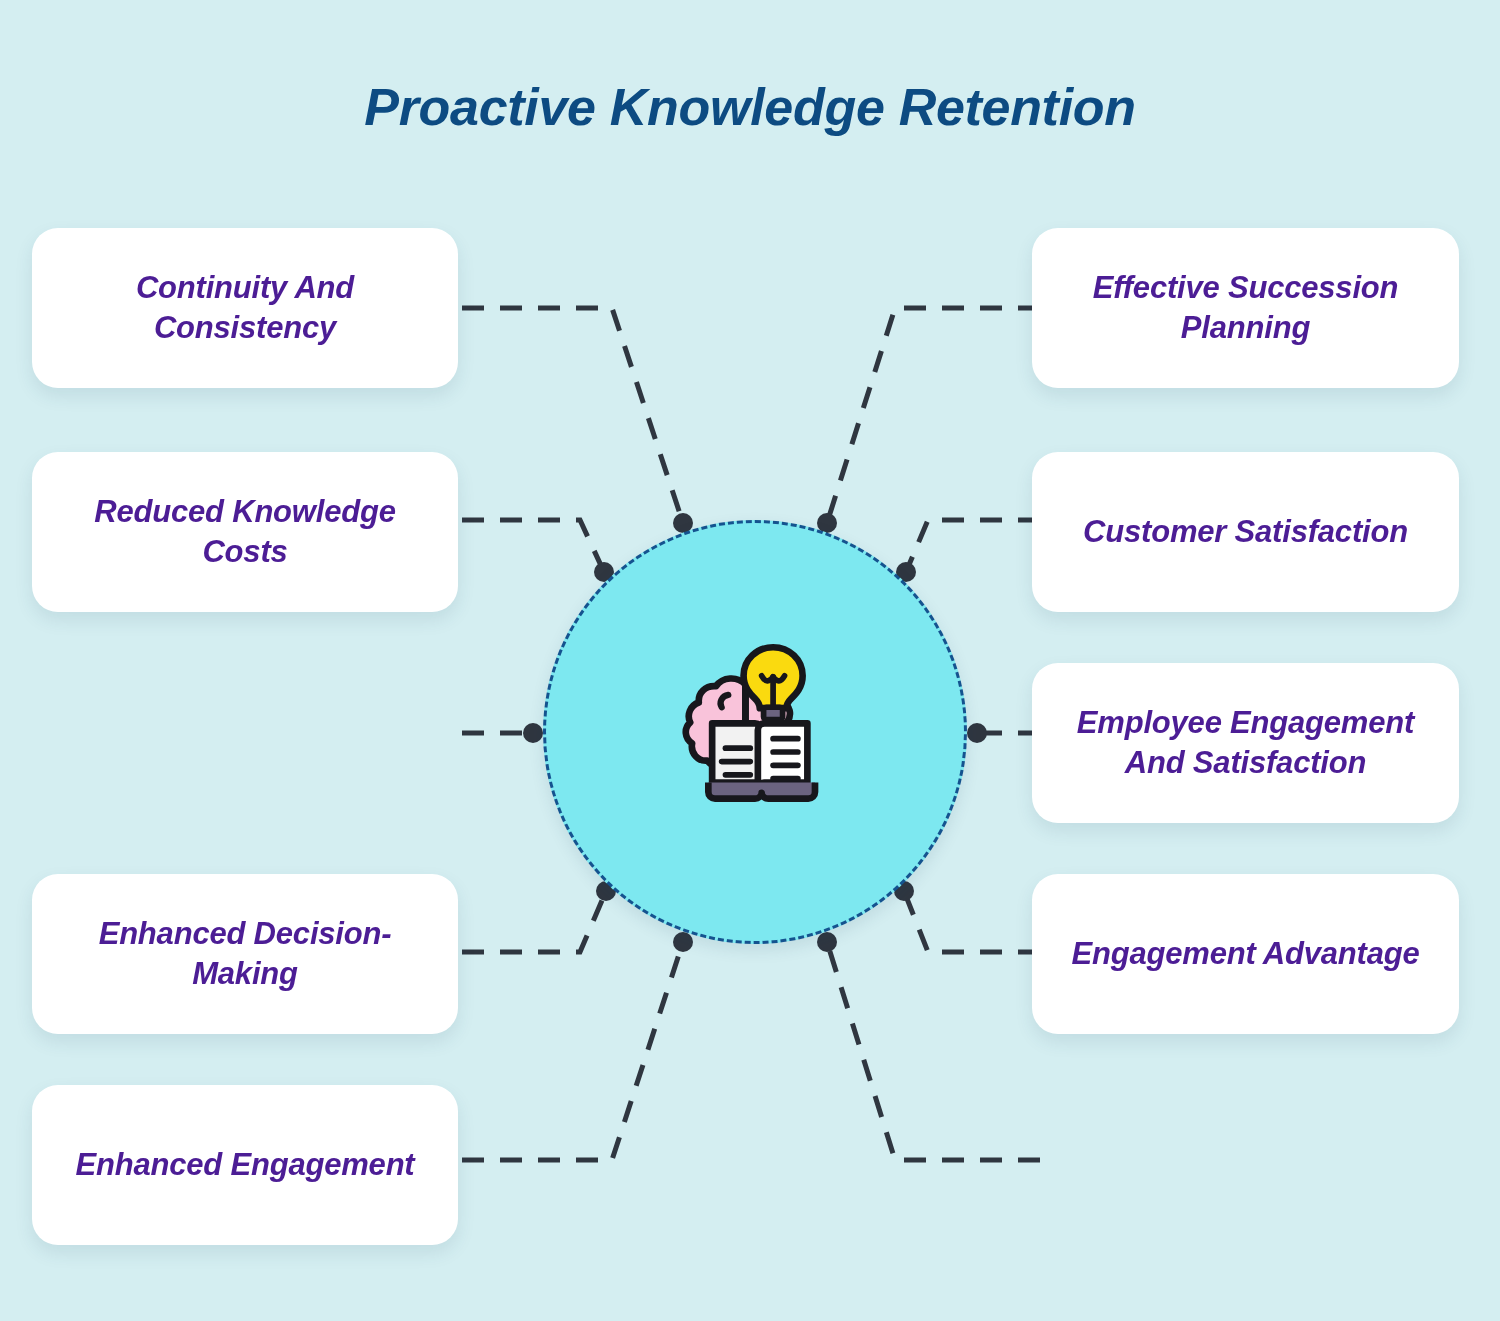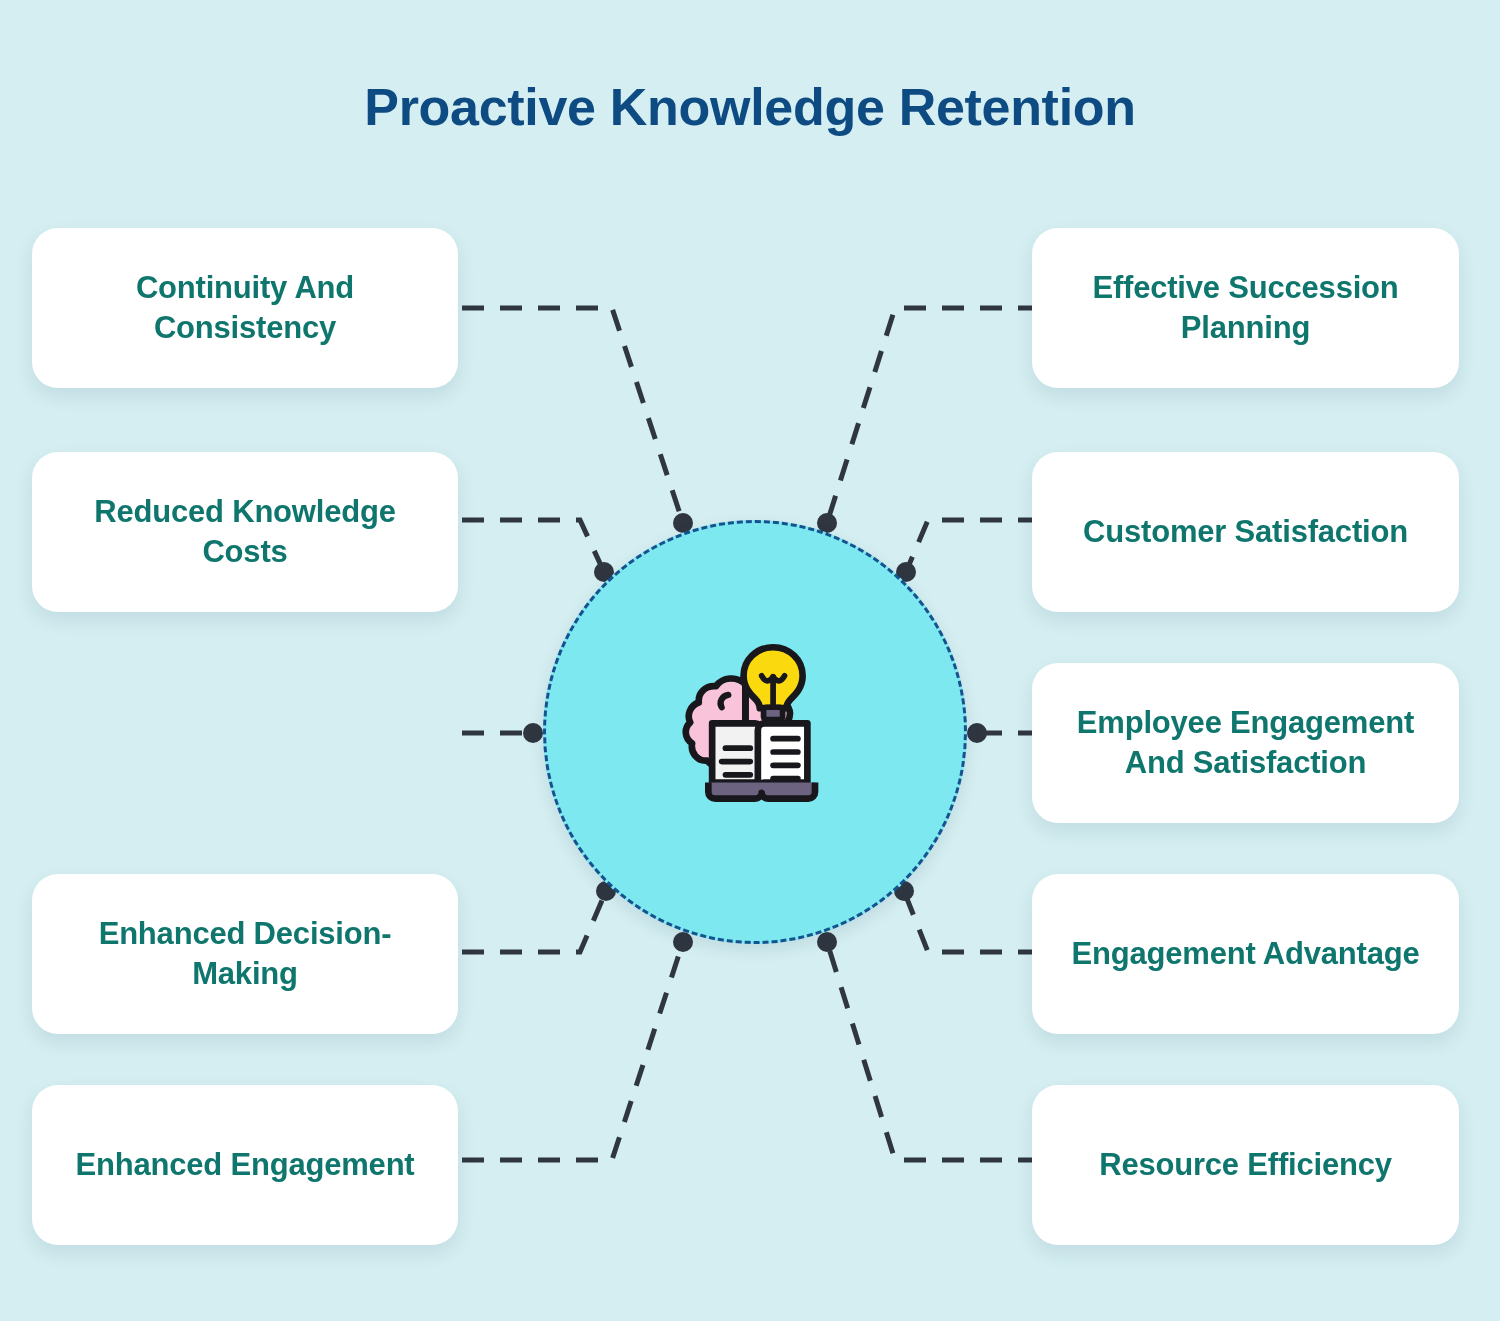--- a/index.html
+++ b/index.html
@@ -5,21 +5,21 @@
   * { margin:0; padding:0; box-sizing:border-box; }
   html,body { width:1500px; height:1321px; }
   body {
     background:#d4eef1;
     font-family:"Liberation Sans", sans-serif;
     position:relative;
     overflow:hidden;
   }
   #stage {
     position:absolute; inset:0;
-    width:1500px; height:1321px;
+    width:1500px; height:1321px;font-style:italic;
   }
 
   
   .page-title {
     position:absolute;
     top:78px; left:0; width:1500px;
     text-align:center;
     font-size:52px;
     font-weight:bold;
     letter-spacing:-0.3px;
@@ -53,21 +53,21 @@
     background:#ffffff;
     border-radius:26px;
     box-shadow:0 8px 18px rgba(25,70,95,.10);
     display:flex;
     align-items:center;
     justify-content:center;
     padding:10px 22px;
     text-align:center;
   }
   .card-label {
-    color:#0f766e;
+    color:#4c1d95;
     font-size:31px;
     font-weight:bold;
     line-height:1.28;
     letter-spacing:-0.2px;
   }
 
   .col-left  { left:32px;   width:426px; }
   .col-right { left:1026px; width:427px;margin-left:6px; }
 
   .row1 { top:228px; height:160px; }
@@ -216,17 +216,14 @@
   </div>
   <div class="card col-right row2">
     <span class="card-label">Customer Satisfaction</span>
   </div>
   <div class="card col-right row3">
     <span class="card-label">Employee Engagement And Satisfaction</span>
   </div>
   <div class="card col-right row4">
     <span class="card-label">Engagement Advantage</span>
   </div>
-  <div class="card col-right row5">
-    <span class="card-label">Resource Efficiency</span>
-  </div>
 
 </div>
 
 </body></html>

